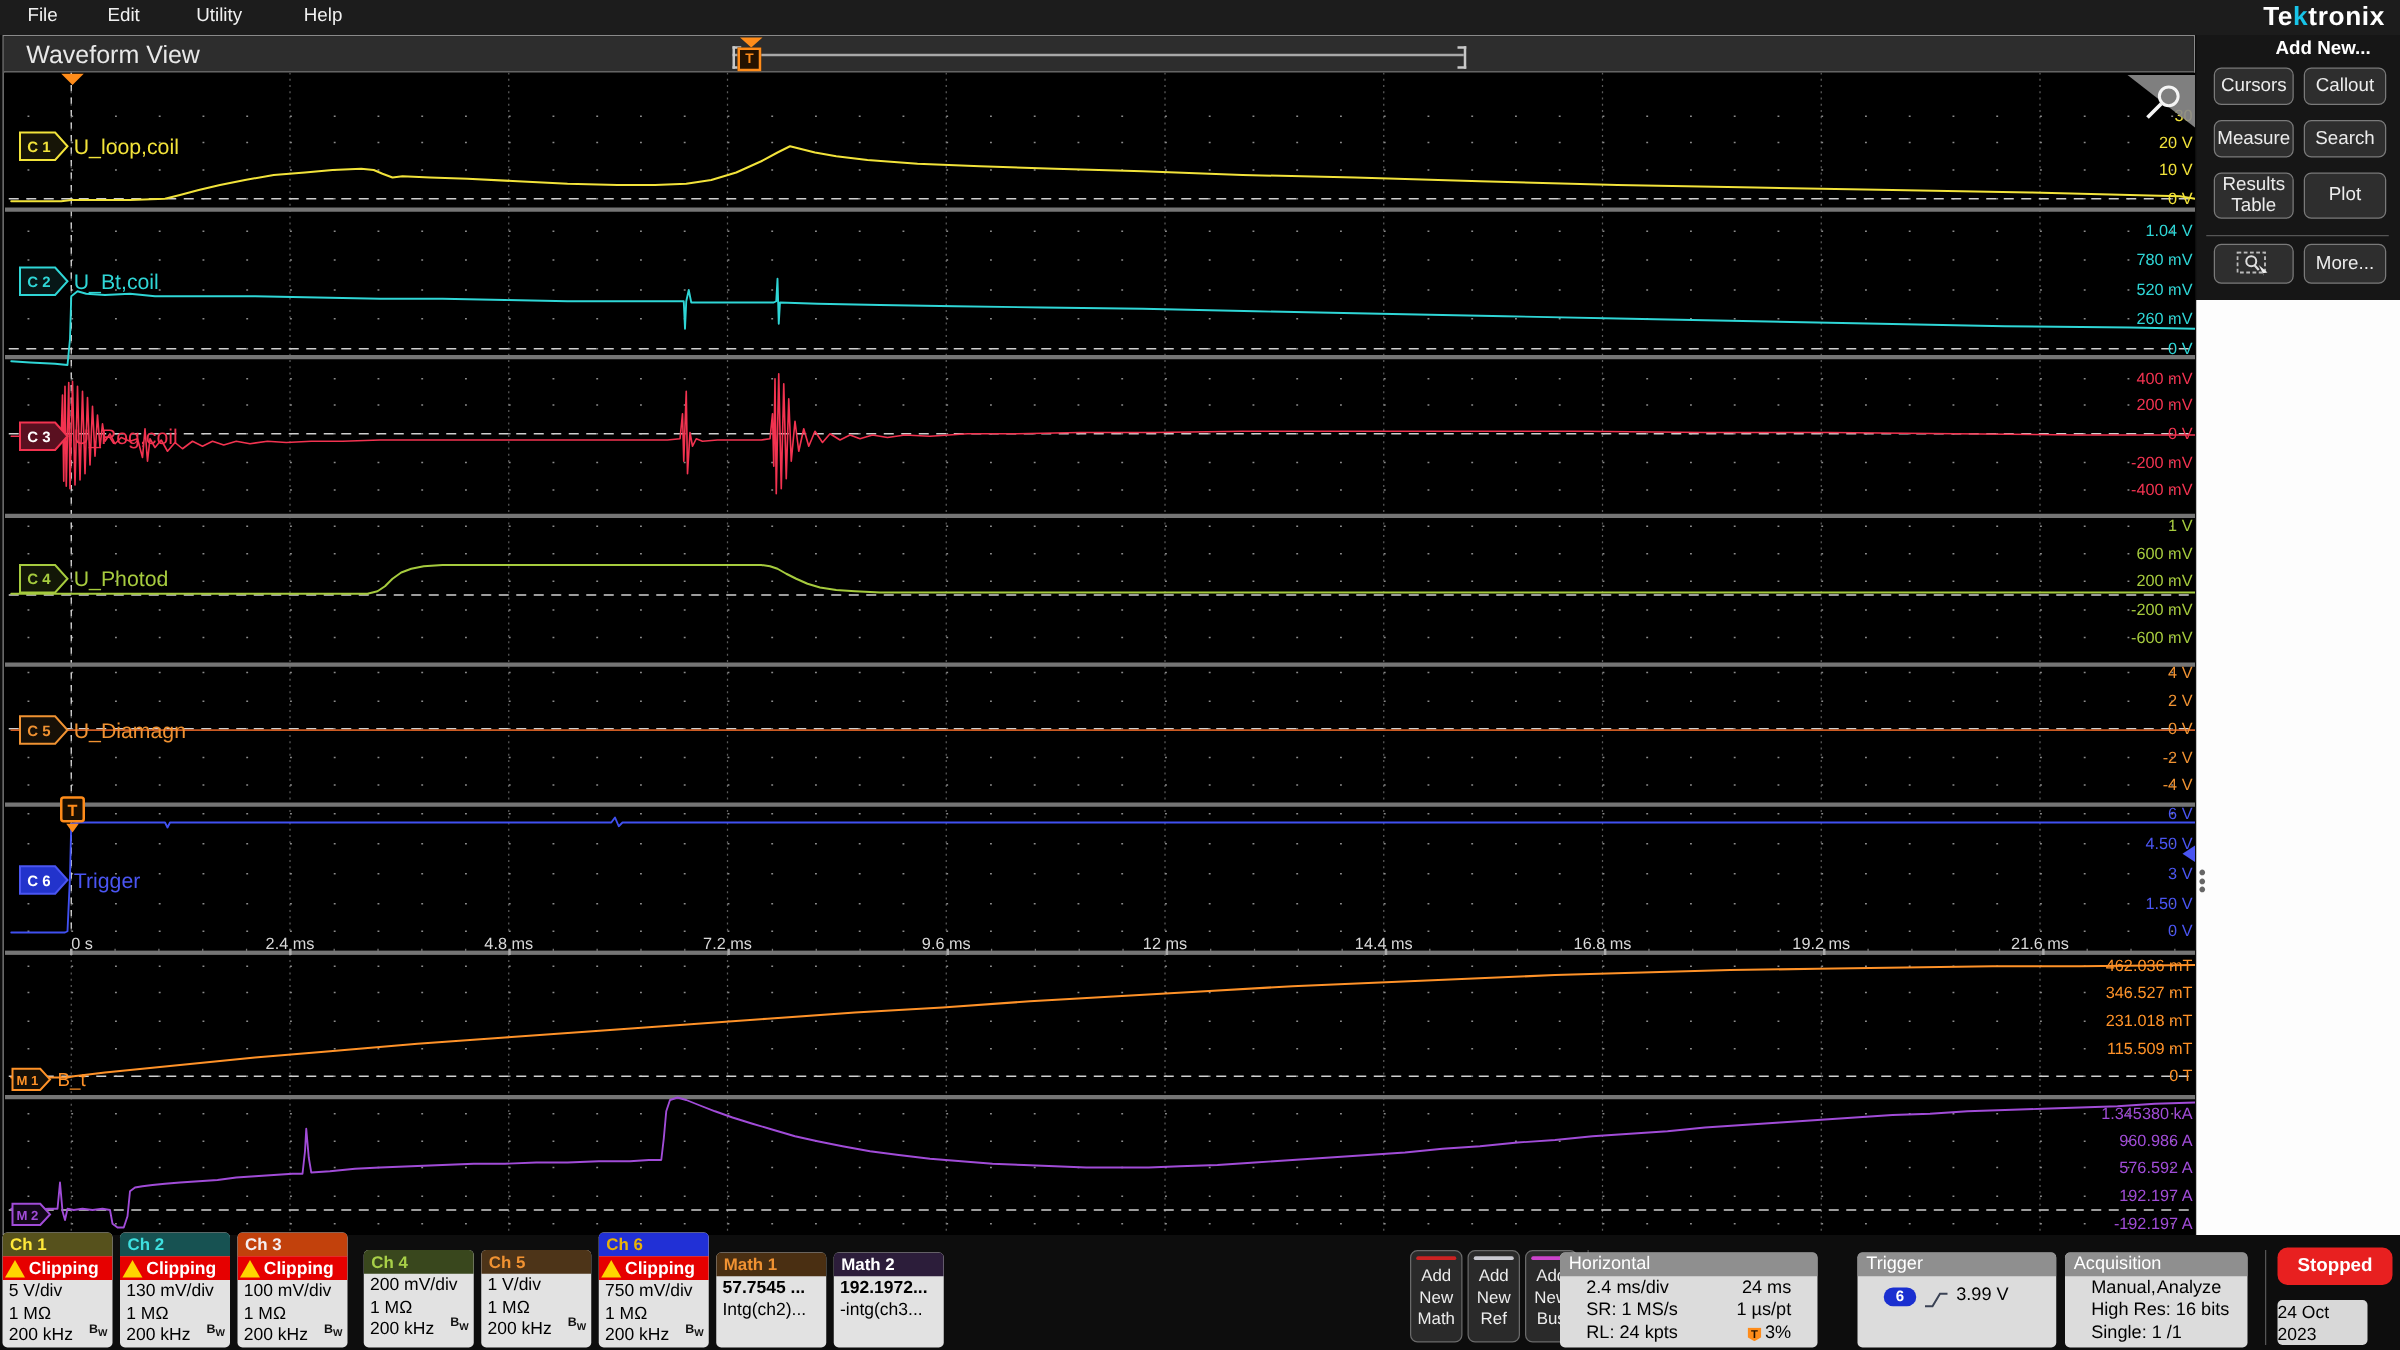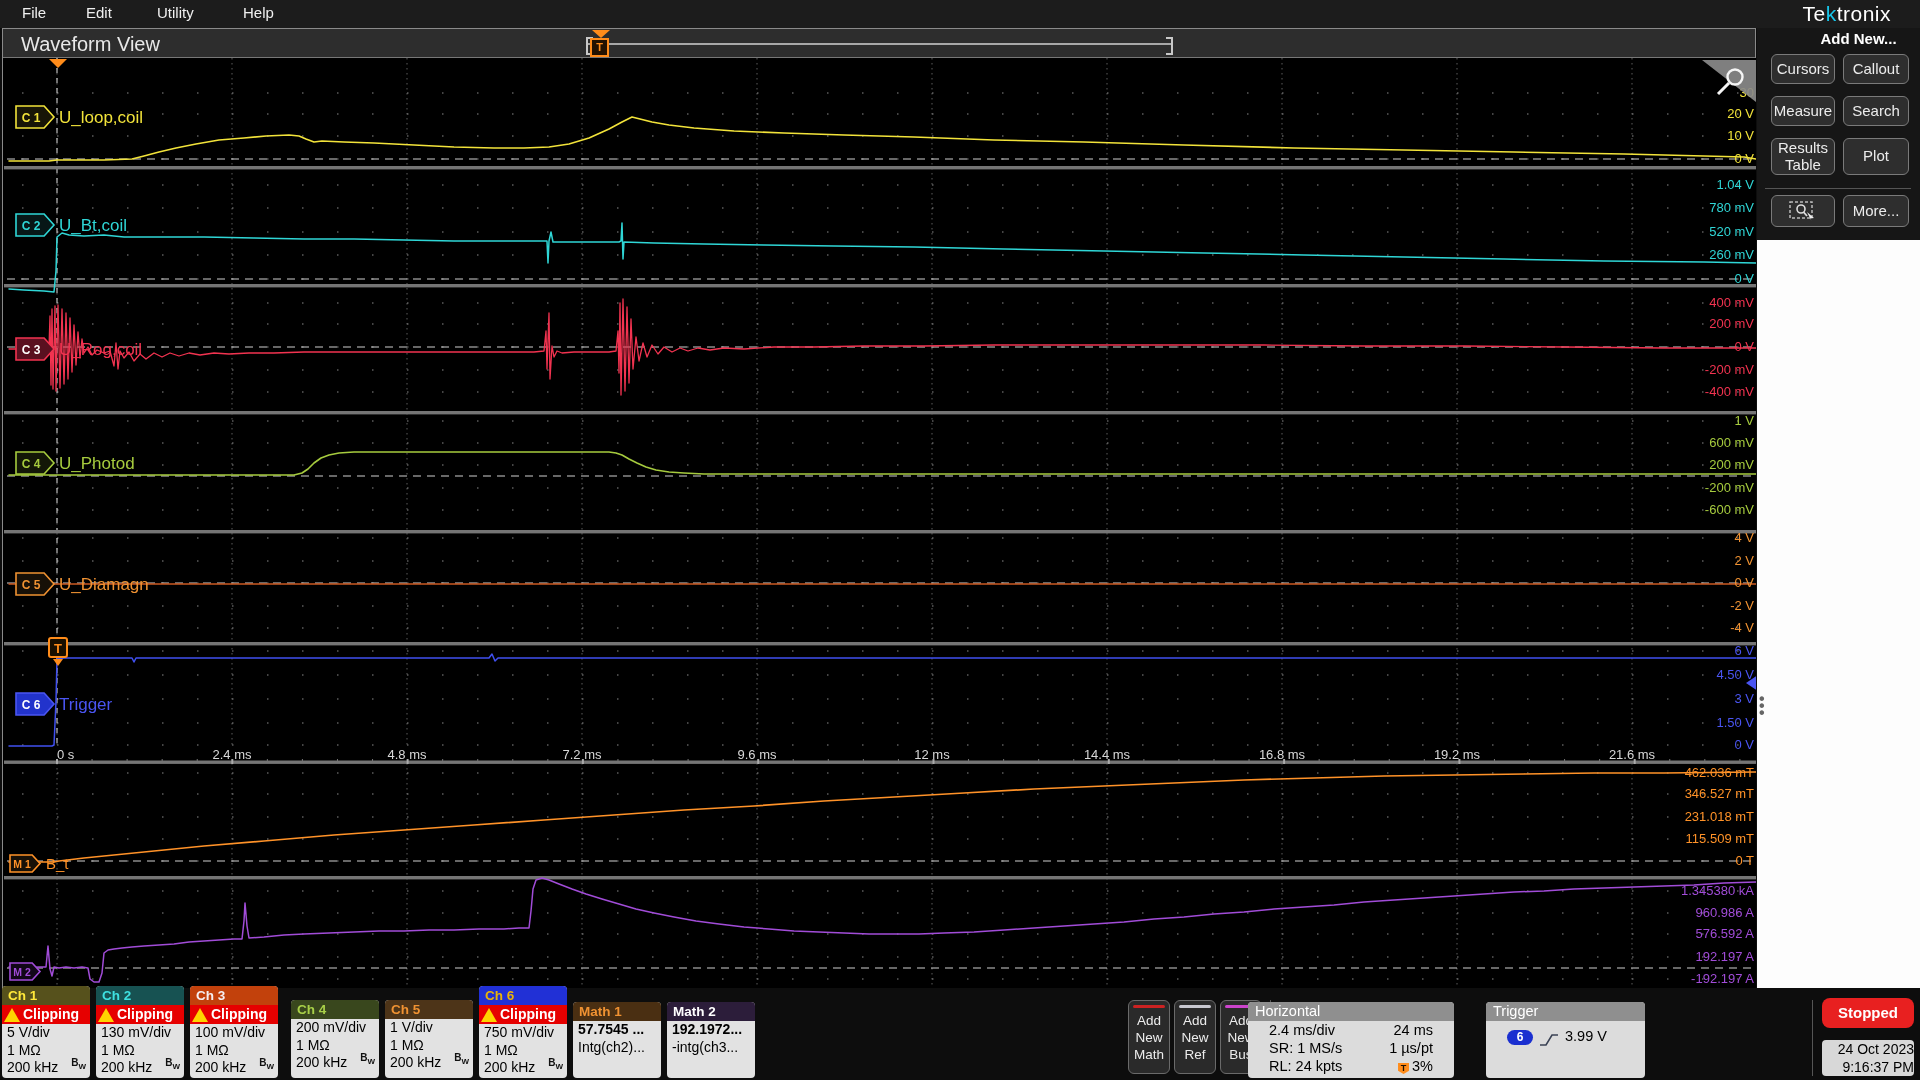--- a/index.html
+++ b/index.html
@@ -1,21 +1,21 @@
 <!DOCTYPE html>
 <html><head>
 <meta charset="utf-8">
 <style>
   html,body{margin:0;padding:0;background:#000;}
   .app{position:relative;width:1920px;height:1080px;background:#0d0d0d;overflow:hidden;
        font-family:"Liberation Sans",sans-serif;-webkit-font-smoothing:antialiased;}
   
   .menubar{position:absolute;left:0;top:0;width:1920px;height:28px;background:#1c1c1c;}
   .menu-item{position:absolute;top:4px;color:#f0f0f0;font-size:15px;cursor:default;}
-  .logo{position:absolute;right:29px;top:2px;font-size:21px;font-weight:normal;color:#fff;letter-spacing:.5px;}
+  .logo{position:absolute;right:12px;top:2px;font-size:21px;font-weight:bold;color:#fff;letter-spacing:.5px;}
   .logo .k{color:#18c4e8;}
   
   .wfview{position:absolute;left:2px;top:28px;width:1754px;height:960px;border:1px solid #8a8a8a;
           box-sizing:border-box;background:#000;}
   .wf-titlebar{position:absolute;left:0;top:0;width:100%;height:29px;background:#2d2d2d;border-bottom:1px solid #777;box-sizing:border-box;}
   .wf-title{position:absolute;left:18px;top:4px;font-size:20px;color:#e8e8e8;}
   .posbar-line{position:absolute;left:583px;top:14px;width:585px;height:2px;background:#a8a8a8;}
   .posbar-brk{position:absolute;top:8px;width:5px;height:14px;border-top:2px solid #c8c8c8;border-bottom:2px solid #c8c8c8;}
   .posbar-brk.l{left:583px;border-left:2px solid #c8c8c8;}
   .posbar-brk.r{left:1163px;border-right:2px solid #c8c8c8;}
@@ -50,22 +50,22 @@
   .panel{position:absolute;top:14px;background:#dcdcdc;border-radius:4px;overflow:hidden;font-size:14.5px;color:#000;}
   .panel-hd{height:19px;background:#8f8f8f;color:#fff;font-size:14.5px;line-height:19px;padding-left:7px;}
   .panel-row{display:flex;height:18px;line-height:18px;padding:0 21px;white-space:nowrap;}
   .panel-row .c1{flex:1;}
   .tr-pill{display:inline-block;background:#1a2fd0;color:#fff;font-weight:bold;font-size:12px;border-radius:8px;
            width:26px;height:15px;line-height:15px;text-align:center;margin:2px 6px 0 0;vertical-align:middle;}
   .t-mini{display:inline-block;width:11px;height:11px;background:#ff8c1a;color:#201000;font-size:9px;font-weight:bold;
           text-align:center;line-height:11px;margin-right:3px;clip-path:polygon(0 0,100% 0,100% 70%,50% 100%,0 70%);}
   .stopped{position:absolute;left:1822px;top:10px;width:92px;height:30px;background:#e82020;border-radius:8px;
            color:#fff;font-weight:bold;font-size:15px;text-align:center;line-height:30px;}
-  .datetime{position:absolute;left:1822px;top:52px;width:92px;height:36px;background:#d8d8d8;border-radius:4px;
-            color:#000;font-size:14px;text-align:right;line-height:18px;}
+  .datetime{position:absolute;left:1822px;top:52px;width:72px;height:36px;background:#d8d8d8;border-radius:4px;
+            color:#000;font-size:14px;text-align:left;line-height:18px;}
 </style>
 </head>
 <body>
 
 <div class="app">
 
   <div class="menubar">
     <div class="menu-item" style="left:22px">File</div>
     <div class="menu-item" style="left:86px">Edit</div>
     <div class="menu-item" style="left:157px">Utility</div>
@@ -444,20 +444,33 @@
       <div class="panel-hd">Trigger</div>
       <div class="panel-row" style="height:30px;line-height:30px;align-items:center">
         <span class="tr-pill">6</span>
         <svg width="20" height="16" viewBox="0 0 20 16" style="margin:7px 6px 0 0">
           <polyline points="1,13 7,13 13,3 19,3" fill="none" stroke="#3a4254" stroke-width="1.6"></polyline>
         </svg>
         <span>3.99 V</span>
       </div>
     </div>
 
+    <div class="panel" style="left:1652px;width:146px;height:76px">
+      <div class="panel-hd">Acquisition</div>
+      <div class="panel-row">
+          <span class="c1">Manual,</span>
+          <span>Analyze</span>
+        </div>
+      <div class="panel-row">
+          <span>High Res: 16 bits</span>
+        </div>
+      <div class="panel-row">
+          <span>Single: 1 /1</span>
+        </div>
+    </div>
 
     <div class="vdiv" style="left:1812px;height:76px"></div>
 
     <div class="stopped">Stopped</div>
     <div class="datetime">
       <span>24 Oct 2023</span><br>
       <span>9:16:37 PM</span>
     </div>
   </div>
 

